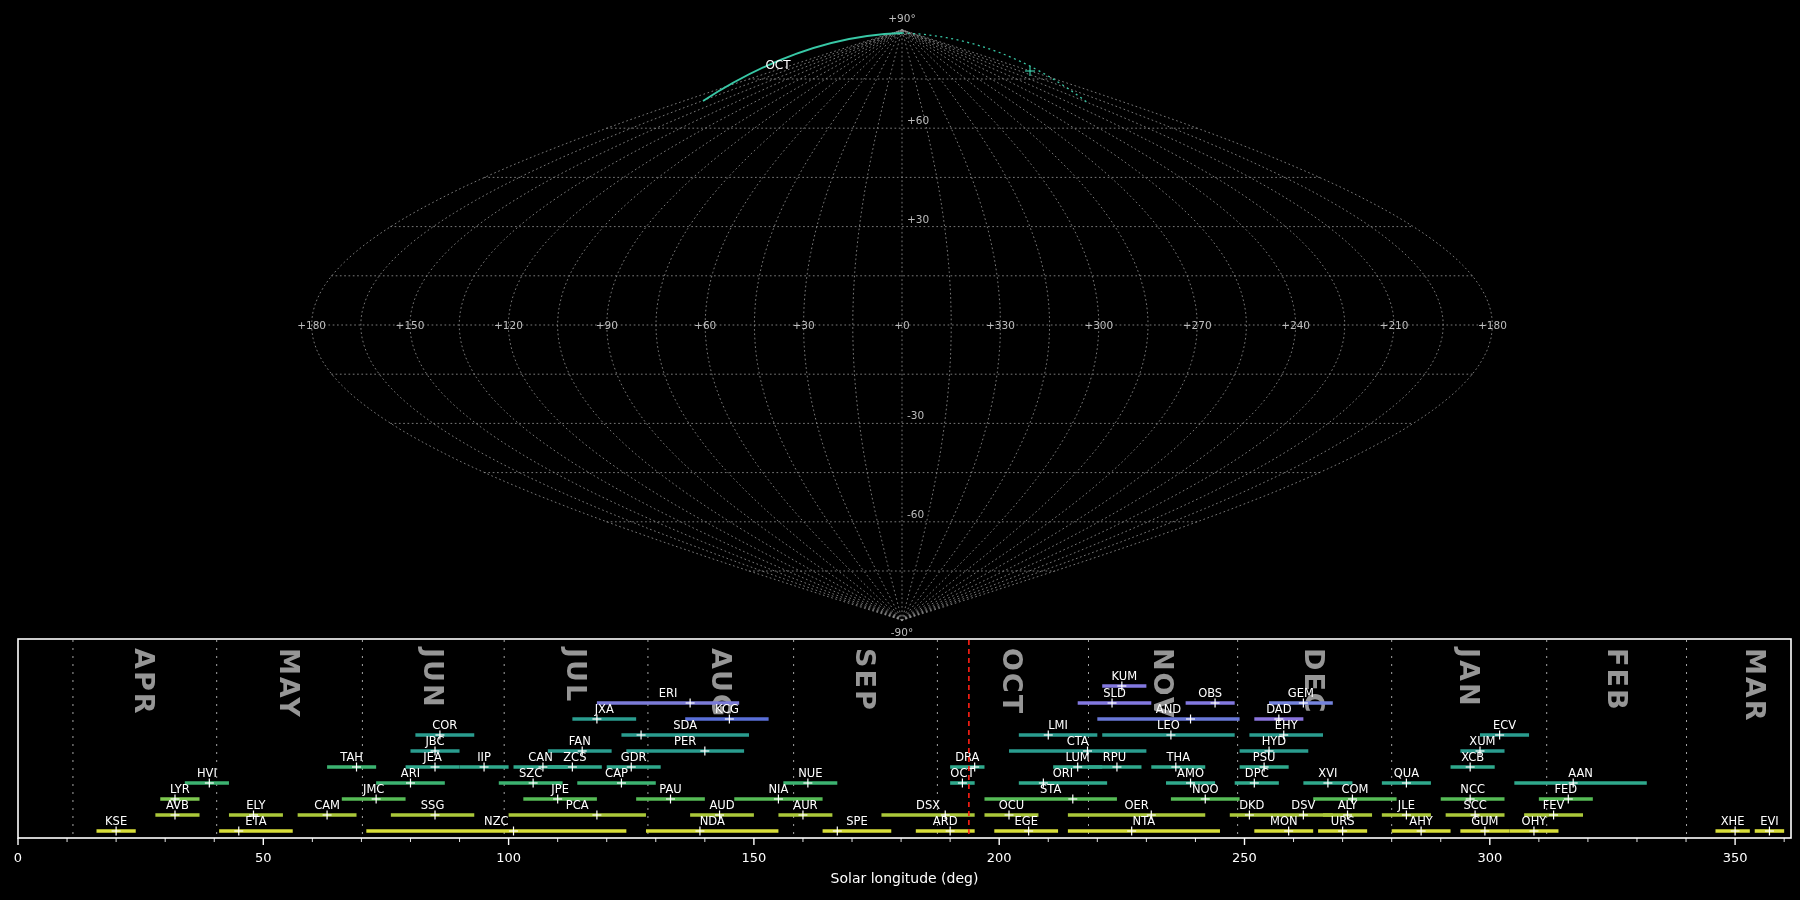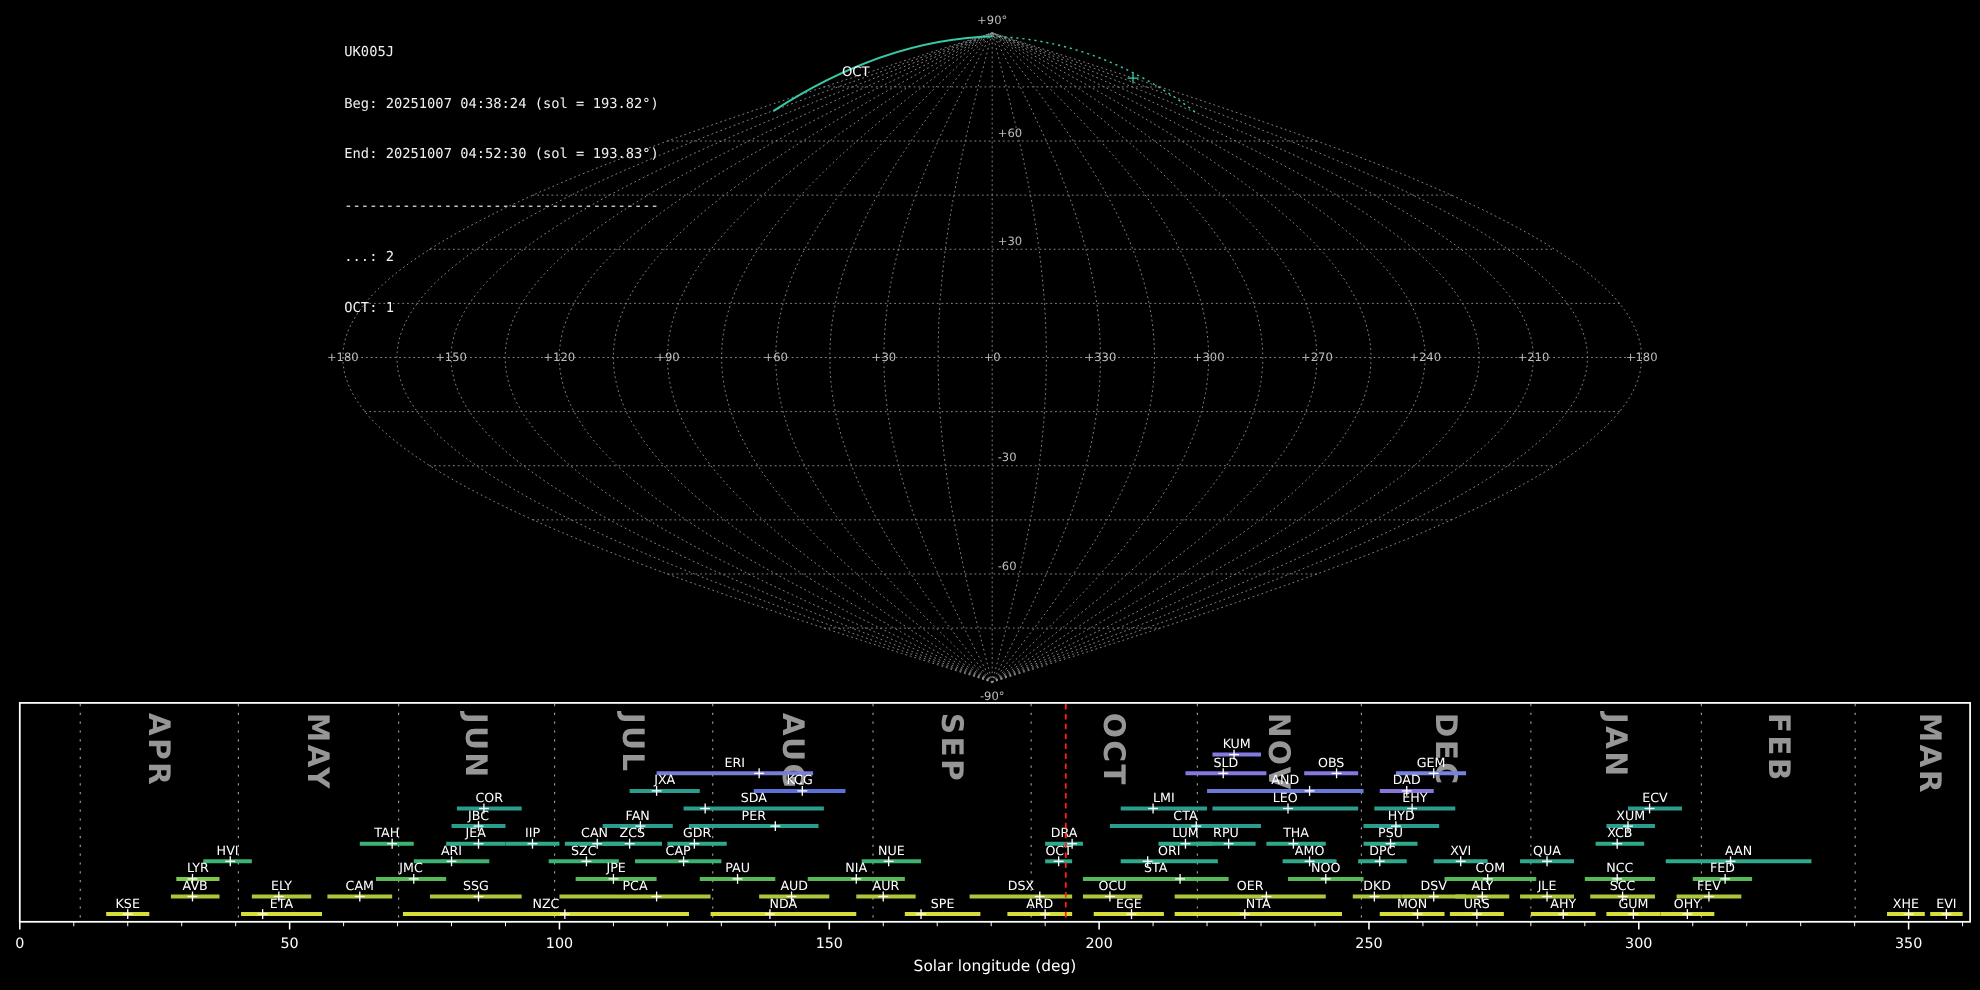--- a/index.html
+++ b/index.html
@@ -673,21 +673,13 @@
           <text x="508.59999999999997" y="862" text-anchor="middle">100</text>
           <text x="753.9" y="862" text-anchor="middle">150</text>
           <text x="999.1999999999999" y="862" text-anchor="middle">200</text>
           <text x="1244.5" y="862" text-anchor="middle">250</text>
           <text x="1489.8" y="862" text-anchor="middle">300</text>
           <text x="1735.1" y="862" text-anchor="middle">350</text>
           <text x="904.5" y="883" text-anchor="middle" font-size="14px">Solar longitude (deg)</text>
         </g>
       </g>
     </svg>
-  <div id="info">
-    <div>UK005J</div>
-    <div>Beg: 20251007 04:38:24 (sol = 193.82°)</div>
-    <div>End: 20251007 04:52:30 (sol = 193.83°)</div>
-    <div>--------------------------------------</div>
-    <div>...: 2</div>
-    <div>OCT: 1</div>
-  </div>
 </div>
 
 </body></html>

